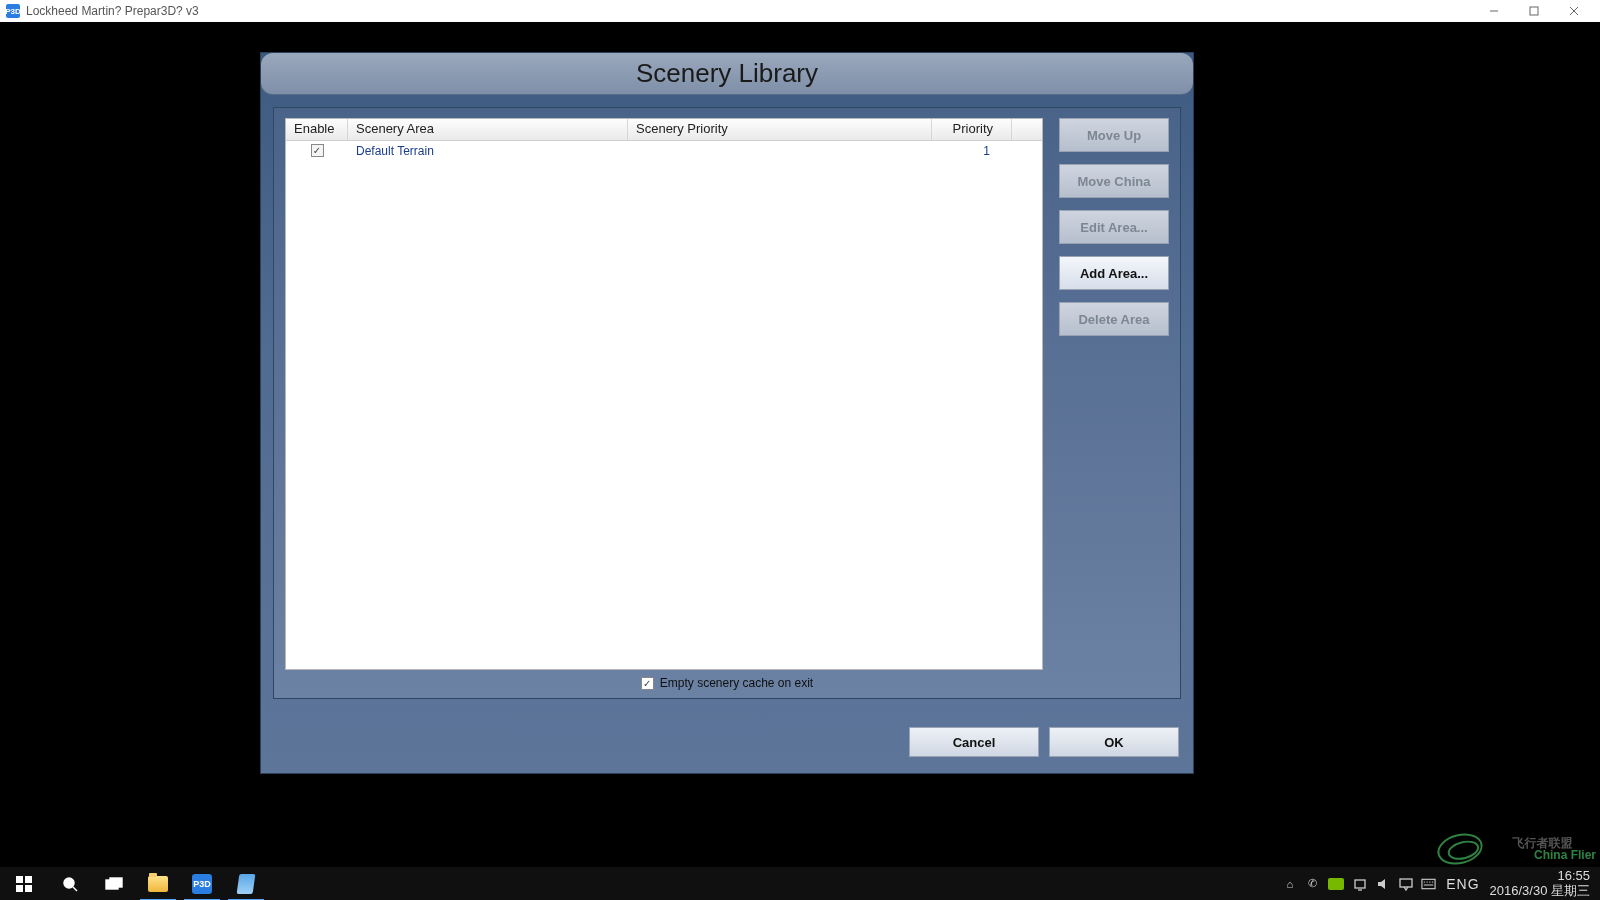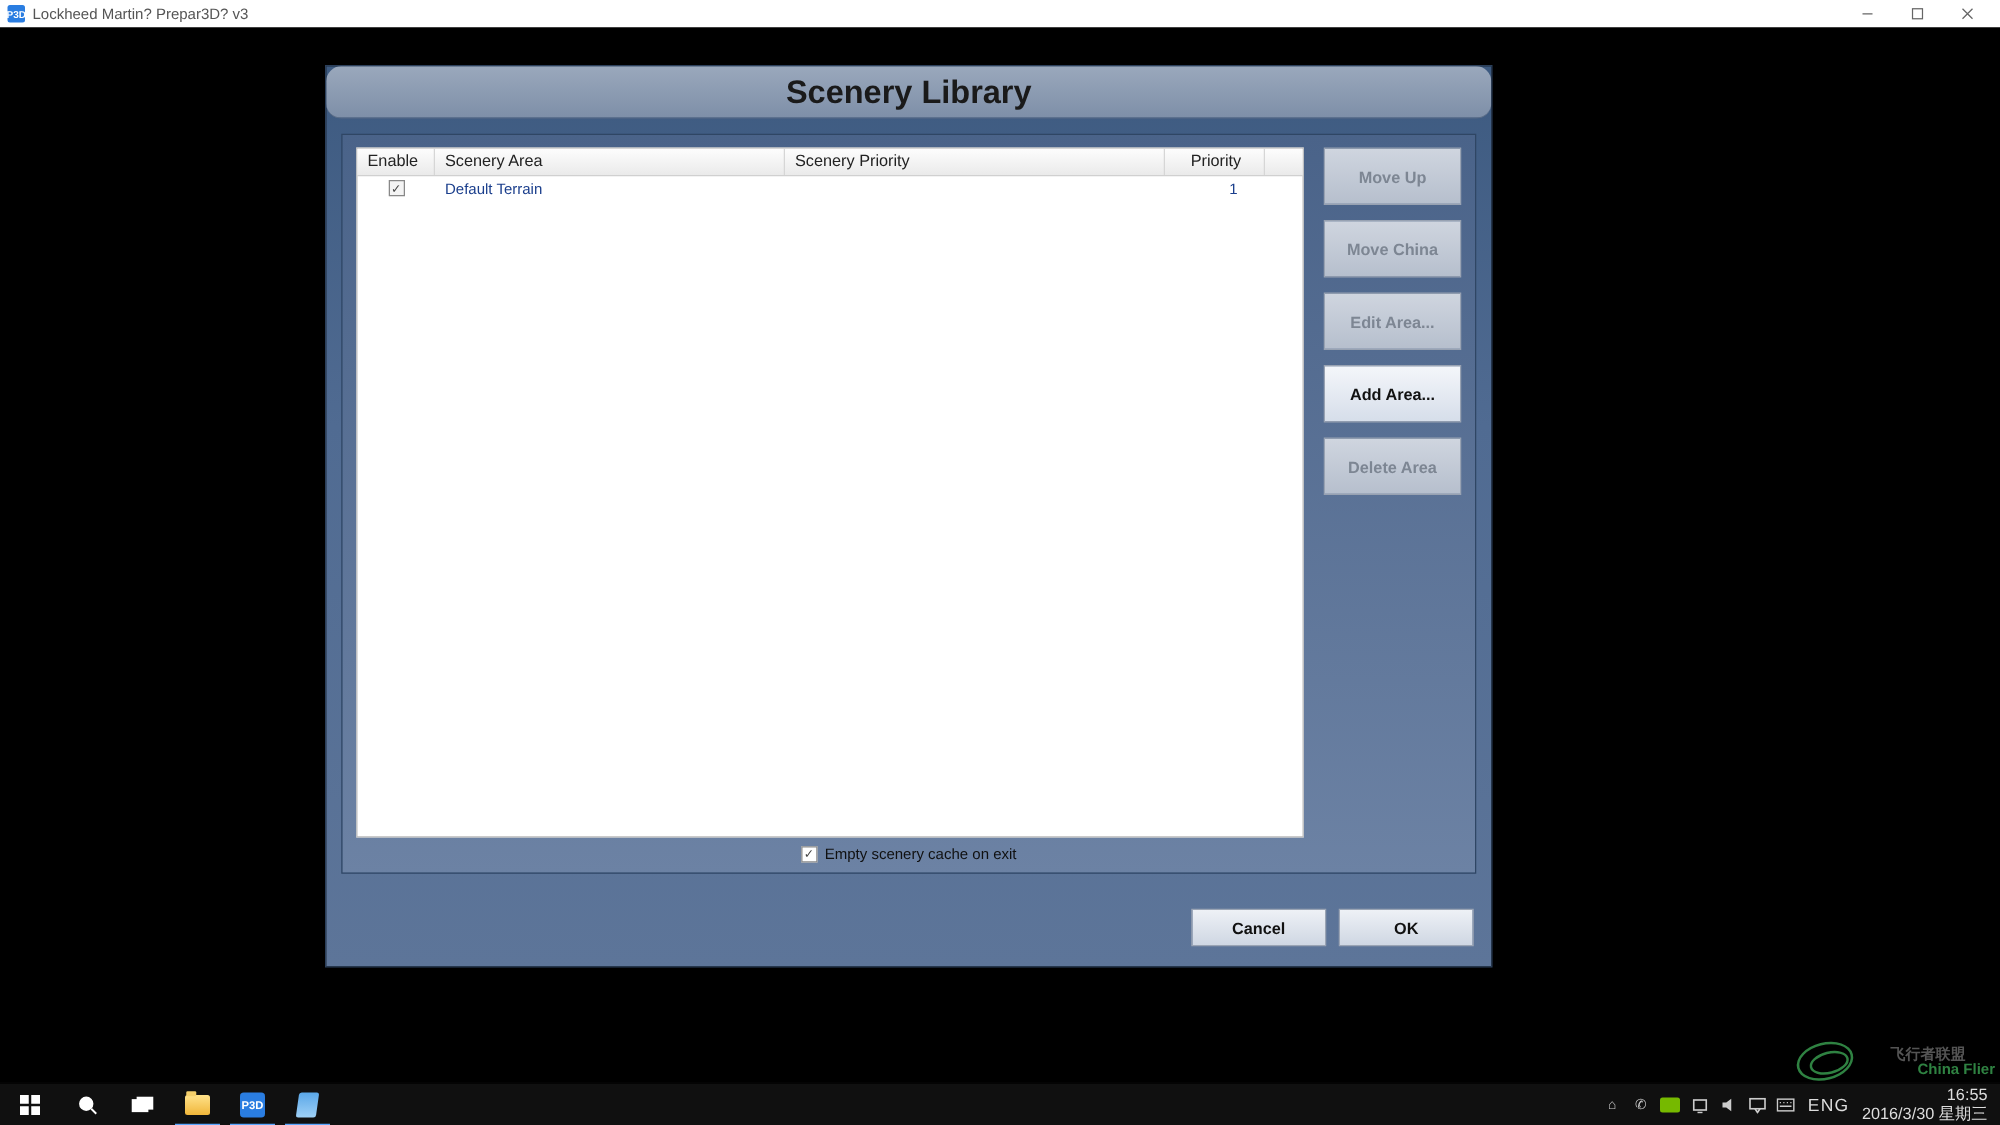--- a/index.html
+++ b/index.html
@@ -26,21 +26,21 @@
 
   
   .dialog {
     position: absolute; left: 260px; top: 30px; width: 934px; height: 722px;
     background: linear-gradient(#3d5a80, #506b92 40%, #5d7599);
     border: 1px solid #2b3f5a;
   }
   .dialog-titlebar {
     height: 42px; background: linear-gradient(#9aa8bc, #7e8fa8);
     display: flex; align-items: center; justify-content: center;
-    font-size: 26px; font-weight: 700; color: #1a1a1a;
+    font-size: 26px; font-weight: 400; color: #1a1a1a;
     border-bottom: 1px solid #5a6c86;
     border-radius: 12px;
   }
   .dialog-body {
     position: absolute; left: 12px; right: 12px; top: 54px; bottom: 74px;
     background: linear-gradient(#4a6389, #6c82a4);
     border: 1px solid #2f4664;
     padding: 10px 10px 14px 0;
   }
   .list-frame {
@@ -62,38 +62,38 @@
   .list-row { display: flex; height: 19px; align-items: center; }
   .cell-enable { width: 62px; display:flex; justify-content:center; }
   .cell-area   { width: 280px; padding-left: 8px; color: #1a3e8c; }
   .cell-location { flex:1; padding-left: 8px; color:#1a3e8c; }
   .cell-priority { width: 80px; text-align: right; padding-right: 22px; color:#1a3e8c; }
   .cell-tail { width: 30px; }
   .chk { width:13px; height:13px; border:1px solid #888; background:#f4f4f4; display:inline-flex; align-items:center; justify-content:center; font-size:10px; color:#444; }
 
   .side-buttons { position: absolute; right: 11px; top: 10px; width: 110px; display:flex; flex-direction:column; gap:12px; }
   .btn {
-    height: 46px; background: linear-gradient(#d9dee6,#bfc7d3);
+    height: 34px; background: linear-gradient(#d9dee6,#bfc7d3);
     border: 1px solid #98a2b2; color: #2a2a2a; font-size: 13px; font-weight:600;
     display:flex; align-items:center; justify-content:center;
   }
   .btn.disabled { color: #7d8693; background: linear-gradient(#cfd5df,#b6bfcd); }
   .btn.enabled  { background: linear-gradient(#f4f6fa,#d6deea); color:#111; }
 
   .empty-cache {
     position:absolute; left:0; right:0; bottom:8px; display:flex; align-items:center; justify-content:center;
     gap:6px; font-size:12px; color:#101010;
   }
   .empty-cache .chk { background:#fff; }
 
   .footer-buttons {
     position:absolute; right: 14px; bottom: 16px; display:flex; gap:10px;
   }
   .footer-buttons .fbtn {
-    width: 108px; height: 30px; background: linear-gradient(#eef1f6,#cfd7e3);
+    width: 130px; height: 30px; background: linear-gradient(#eef1f6,#cfd7e3);
     border:1px solid #9aa4b4; font-size:13px; font-weight:600; color:#111;
     display:flex; align-items:center; justify-content:center;
   }
 
   
   .watermark {
     position:absolute; right:4px; bottom:2px; display:flex; align-items:center; gap:6px;
     color:#3a8a4a; font-size:13px; opacity:0.75; pointer-events:none;text-align:center;
   }
   .watermark .wm-ring {

